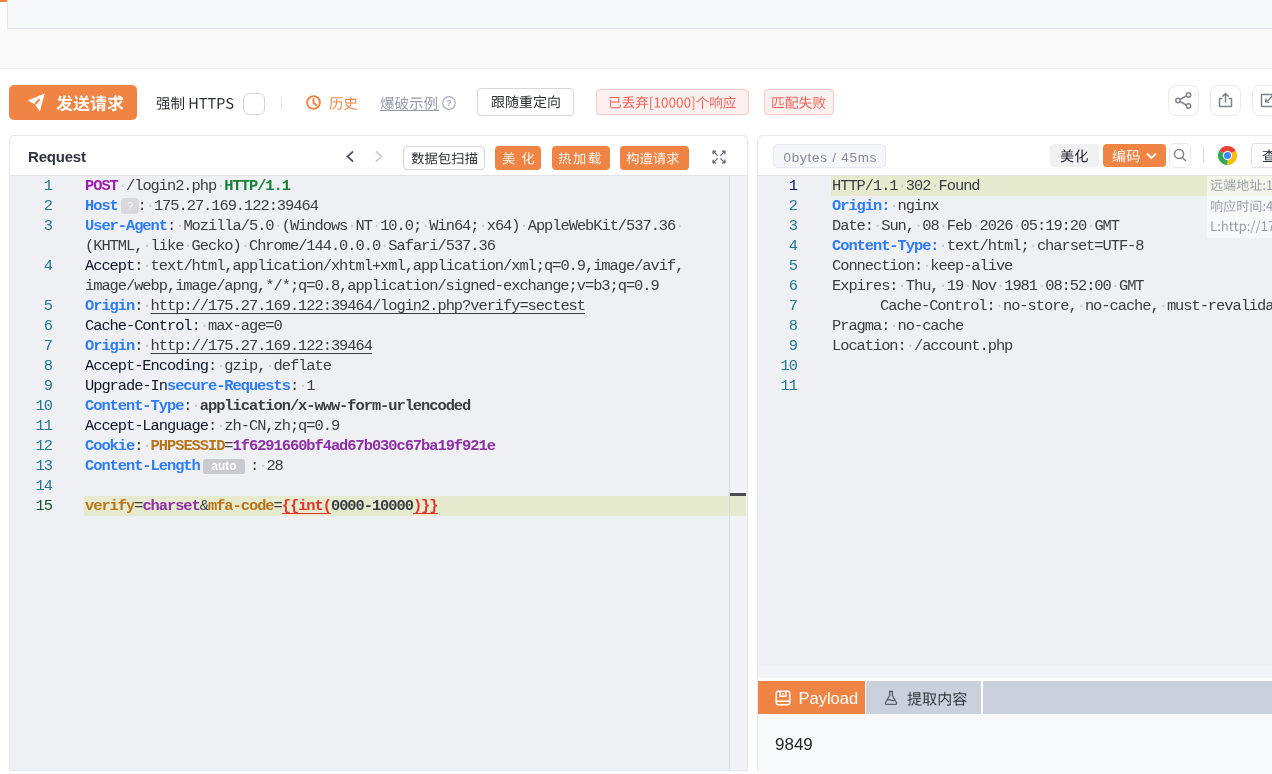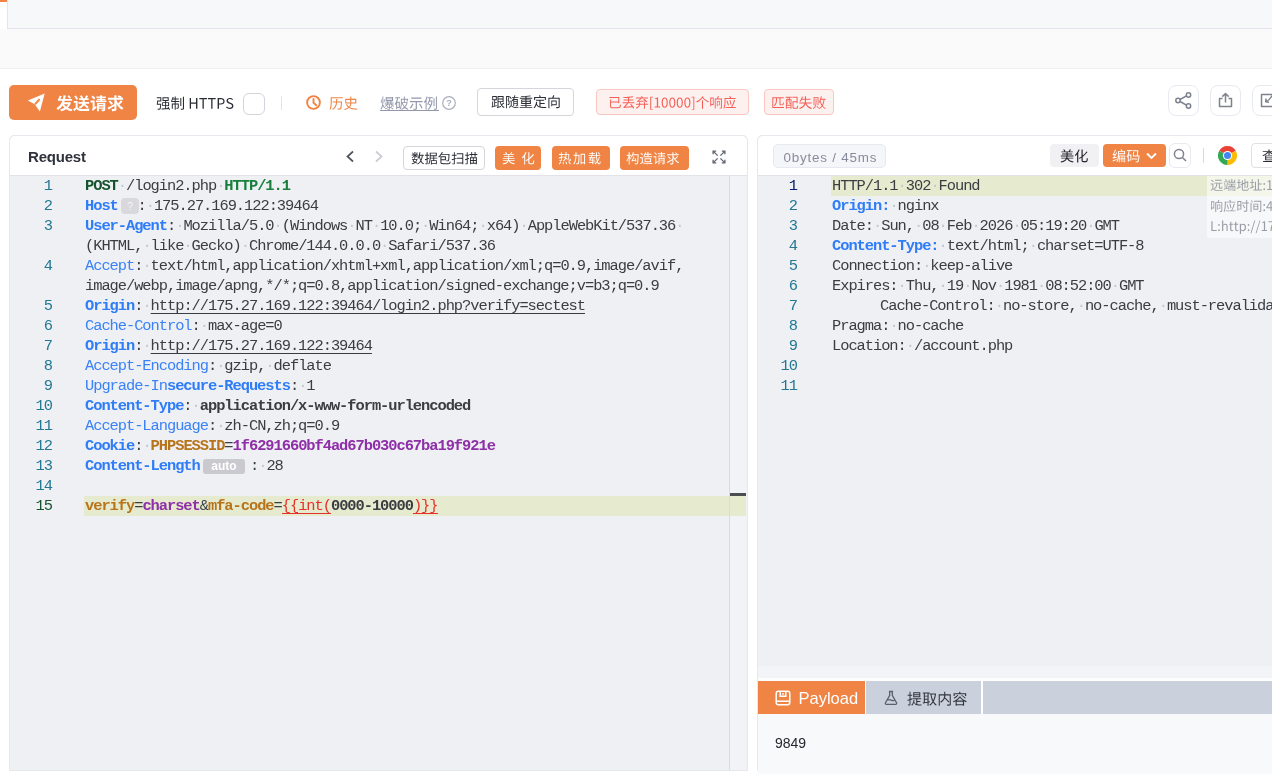--- a/index.html
+++ b/index.html
@@ -4,24 +4,24 @@
 body{width:1272px;height:774px;overflow:hidden;background:#fff;
  font-family:"Liberation Sans",sans-serif;position:relative}
 .abs{position:absolute}
 .mono{font-family:"Liberation Mono",monospace;font-size:15.4px;letter-spacing:-1.04px;
  line-height:20px;white-space:pre;color:#3b3d42}
 .row{position:absolute;height:20px}
 .num{position:absolute;height:20px;text-align:right;color:#237893;
  font-family:"Liberation Mono",monospace;font-size:15.4px;letter-spacing:-1.04px;line-height:20px}
 .b{font-weight:bold}
 .k{color:#2e7cf7;font-weight:bold}
-.k2{color:#3b82f6}
+.k2{color:#0f172a}
 .dt{color:#c3c7ce}
 .u{text-decoration:underline;text-decoration-skip-ink:none;text-underline-offset:2.5px;text-decoration-thickness:1px}
-.red{color:#e5312b;font-weight:normal}
+.red{color:#e5312b;font-weight:bold}
 .org{color:#b8741a;font-weight:bold}
 .pur{color:#8e2fa8;font-weight:bold}
 </style></head><body>
 
 <div class="abs" style="left:0;top:0;width:7px;height:2px;background:#ef8444"></div>
 <div class="abs" style="left:7px;top:0;width:1265px;height:29px;background:#f7f8fa;border-left:1px solid #e4e4ed;border-bottom:1px solid #e4e4ed;box-sizing:border-box"></div>
 <div class="abs" style="left:0;top:29px;width:1272px;height:40px;background:#fafafb;border-bottom:1px solid #eef0f3;box-sizing:border-box"></div>
 <div class="abs" style="left:9px;top:85px;width:128px;height:35px;background:#ef8444;border-radius:5px"></div>
 <svg class="abs" style="left:27px;top:93px" width="19" height="19" viewBox="0 0 19 19">
 <path d="M17.7 0.5 L0.8 7.4 L7.7 11.2 L12.9 18.6 Z" fill="#fff"></path>
@@ -183,21 +183,21 @@
 <svg class="abs" style="left:883px;top:689.5px" width="16" height="16" viewBox="0 0 16 16">
 <g fill="none" stroke="#5b606c" stroke-width="1.3">
 <path d="M5.9 1.5 H10.1 M6.7 1.6 V5.4 L2.5 12.7 A1 1 0 0 0 3.4 14.3 H12.6 A1 1 0 0 0 13.5 12.7 L9.3 5.4 V1.6" stroke-linejoin="round"></path>
 <path d="M4.3 10.2 Q6 9.2 8 10.2 T11.7 10.2"></path>
     </g>
   </svg>
 <svg style="position:absolute;left:905.5px;top:685.8px" width="62.9" height="24.5" viewBox="-1 -18.42 62.9 24.46">
     <path d="M7.2 -9.3H12.3V-8.1H7.2ZM7.2 -11.3H12.3V-10.1H7.2ZM6.2 -12.2V-7.2H13.3V-12.2ZM6.5 -4.5C6.2 -2.2 5.6 -0.5 4.2 0.5C4.5 0.7 4.9 1.0 5.1 1.2C5.9 0.5 6.5 -0.4 6.9 -1.6C7.9 0.6 9.5 1.0 11.7 1.0H14.3C14.4 0.7 14.5 0.2 14.7 -0.0C14.1 -0.0 12.1 -0.0 11.7 -0.0C11.2 -0.0 10.7 -0.0 10.3 -0.1V-2.5H13.4V-3.4H10.3V-5.2H14.2V-6.2H5.5V-5.2H9.2V-0.4C8.3 -0.8 7.7 -1.5 7.2 -2.7C7.4 -3.2 7.4 -3.8 7.5 -4.4ZM2.5 -12.7V-9.6H0.6V-8.6H2.5V-5.3C1.7 -5.0 1.0 -4.8 0.4 -4.7L0.7 -3.5L2.5 -4.1V-0.2C2.5 0.0 2.4 0.1 2.2 0.1C2.0 0.1 1.4 0.1 0.8 0.1C0.9 0.4 1.1 0.8 1.1 1.1C2.1 1.1 2.7 1.1 3.0 0.9C3.4 0.7 3.5 0.4 3.5 -0.2V-4.5L5.2 -5.0L5.1 -6.1L3.5 -5.6V-8.6H5.2V-9.6H3.5V-12.7Z M27.9 -9.9C27.6 -7.7 26.9 -5.7 26.1 -4.1C25.4 -5.8 24.8 -7.7 24.5 -9.9ZM22.7 -11.0V-9.9H23.5C23.9 -7.2 24.5 -4.9 25.5 -3.0C24.6 -1.5 23.5 -0.4 22.3 0.3C22.6 0.6 22.9 0.9 23.1 1.2C24.2 0.4 25.2 -0.6 26.1 -1.9C26.8 -0.6 27.8 0.4 28.9 1.1C29.1 0.8 29.4 0.4 29.7 0.2C28.5 -0.5 27.5 -1.6 26.7 -2.9C27.9 -5.0 28.7 -7.6 29.1 -10.8L28.4 -11.0L28.2 -11.0ZM15.7 -2.0 15.9 -0.9 20.5 -1.7V1.2H21.6V-1.9L22.9 -2.1L22.9 -3.1L21.6 -2.9V-10.9H22.7V-12.0H15.8V-10.9H16.8V-2.1ZM17.9 -10.9H20.5V-8.8H17.9ZM17.9 -7.9H20.5V-5.7H17.9ZM17.9 -4.7H20.5V-2.7L17.9 -2.3Z M31.7 -10.1V1.2H32.8V-9.0H37.2C37.1 -7.0 36.5 -4.5 33.2 -2.7C33.5 -2.5 33.9 -2.1 34.0 -1.8C36.1 -3.0 37.1 -4.5 37.7 -5.9C39.1 -4.6 40.6 -3.1 41.4 -2.0L42.3 -2.8C41.4 -3.9 39.6 -5.7 38.1 -7.0C38.2 -7.7 38.3 -8.4 38.3 -9.0H42.7V-0.3C42.7 -0.0 42.6 0.1 42.3 0.1C42.0 0.1 41.0 0.1 39.9 0.0C40.1 0.4 40.3 0.9 40.3 1.2C41.7 1.2 42.6 1.2 43.2 1.0C43.7 0.8 43.8 0.5 43.8 -0.3V-10.1H38.3V-12.7H37.2V-10.1Z M50.3 -9.5C49.4 -8.4 48.0 -7.4 46.6 -6.7C46.9 -6.5 47.3 -6.0 47.4 -5.8C48.8 -6.6 50.4 -7.9 51.4 -9.2ZM54.2 -8.9C55.6 -8.0 57.3 -6.7 58.1 -5.9L58.9 -6.6C58.0 -7.5 56.3 -8.7 54.9 -9.5ZM52.8 -8.2C51.3 -6.0 48.7 -4.1 45.9 -3.1C46.1 -2.8 46.4 -2.4 46.6 -2.1C47.3 -2.4 48.0 -2.7 48.6 -3.1V1.2H49.7V0.7H55.9V1.2H57.1V-3.3C57.7 -3.0 58.4 -2.6 59.1 -2.3C59.2 -2.7 59.5 -3.0 59.8 -3.3C57.3 -4.2 55.2 -5.4 53.5 -7.4L53.8 -7.8ZM49.7 -0.3V-2.8H55.9V-0.3ZM49.8 -3.9C51.0 -4.6 52.0 -5.6 52.9 -6.6C53.9 -5.5 55.0 -4.6 56.2 -3.9ZM51.8 -12.5C52.0 -12.2 52.3 -11.7 52.5 -11.3H46.6V-8.5H47.7V-10.3H58.0V-8.5H59.2V-11.3H53.8C53.6 -11.8 53.3 -12.3 53.0 -12.8Z" fill="#33363e"></path>
   </svg>
 <div class="abs" style="left:758px;top:714px;width:514px;height:60px;background:#f8f9fb"></div>
-<div class="abs" style="left:775px;top:735px;font-size:14px;color:#26272e">9849</div>
+<div class="abs" style="left:775px;top:735px;font-size:17px;color:#26272e">9849</div>
 <div class="num" style="left:20px;top:176px;width:32px">1</div>
 <div class="num" style="left:20px;top:196px;width:32px">2</div>
 <div class="num" style="left:20px;top:216px;width:32px">3</div>
 <div class="num" style="left:20px;top:256px;width:32px">4</div>
 <div class="num" style="left:20px;top:296px;width:32px">5</div>
 <div class="num" style="left:20px;top:316px;width:32px">6</div>
 <div class="num" style="left:20px;top:336px;width:32px">7</div>
 <div class="num" style="left:20px;top:356px;width:32px">8</div>
 <div class="num" style="left:20px;top:376px;width:32px">9</div>
 <div class="num" style="left:20px;top:396px;width:32px">10</div>
@@ -210,21 +210,21 @@
 <div class="num" style="left:765px;top:196px;width:32px">2</div>
 <div class="num" style="left:765px;top:216px;width:32px">3</div>
 <div class="num" style="left:765px;top:236px;width:32px">4</div>
 <div class="num" style="left:765px;top:256px;width:32px">5</div>
 <div class="num" style="left:765px;top:276px;width:32px">6</div>
 <div class="num" style="left:765px;top:296px;width:32px">7</div>
 <div class="num" style="left:765px;top:316px;width:32px">8</div>
 <div class="num" style="left:765px;top:336px;width:32px">9</div>
 <div class="num" style="left:765px;top:356px;width:32px">10</div>
 <div class="num" style="left:765px;top:376px;width:32px">11</div>
-<div class="row mono" style="left:85px;top:176px"><span style="color:#14532d" class="b">POST</span><span class="dt">·</span>/login2.php<span class="dt">·</span><span style="color:#18803c" class="b">HTTP/1.1</span></div>
+<div class="row mono" style="left:85px;top:176px"><span style="color:#a21caf" class="b">POST</span><span class="dt">·</span>/login2.php<span class="dt">·</span><span style="color:#18803c" class="b">HTTP/1.1</span></div>
 <div class="row mono" style="left:85px;top:196px"><span class="k">Host</span></div>
 <div class="abs" style="left:121px;top:198px;width:18px;height:16px;background:#d8d8dd;border-radius:4px;text-align:center;line-height:16px;font-size:11px;color:#f5f5f7;font-family:'Liberation Sans'">?</div>
 <div class="row mono" style="left:137.5px;top:196px">:<span class="dt">·</span>175.27.169.122:39464</div>
 <div class="row mono" style="left:85px;top:216px"><span class="k">User-Agent</span>:<span class="dt">·</span>Mozilla/5.0<span class="dt">·</span>(Windows<span class="dt">·</span>NT<span class="dt">·</span>10.0;<span class="dt">·</span>Win64;<span class="dt">·</span>x64)<span class="dt">·</span>AppleWebKit/537.36<span class="dt">·</span></div>
 <div class="row mono" style="left:85px;top:236px">(KHTML,<span class="dt">·</span>like<span class="dt">·</span>Gecko)<span class="dt">·</span>Chrome/144.0.0.0<span class="dt">·</span>Safari/537.36</div>
 <div class="row mono" style="left:85px;top:256px"><span class="k2">Accept</span>:<span class="dt">·</span>text/html,application/xhtml+xml,application/xml;q=0.9,image/avif,</div>
 <div class="row mono" style="left:85px;top:276px">image/webp,image/apng,*/*;q=0.8,application/signed-exchange;v=b3;q=0.9</div>
 <div class="row mono" style="left:85px;top:296px"><span class="k">Origin</span>:<span class="dt">·</span><span class="u">http://175.27.169.122:39464/login2.php?verify=sectest</span></div>
 <div class="row mono" style="left:85px;top:316px"><span class="k2">Cache-Control</span>:<span class="dt">·</span>max-age=0</div>
 <div class="row mono" style="left:85px;top:336px"><span class="k">Origin</span>:<span class="dt">·</span><span class="u">http://175.27.169.122:39464</span></div>

